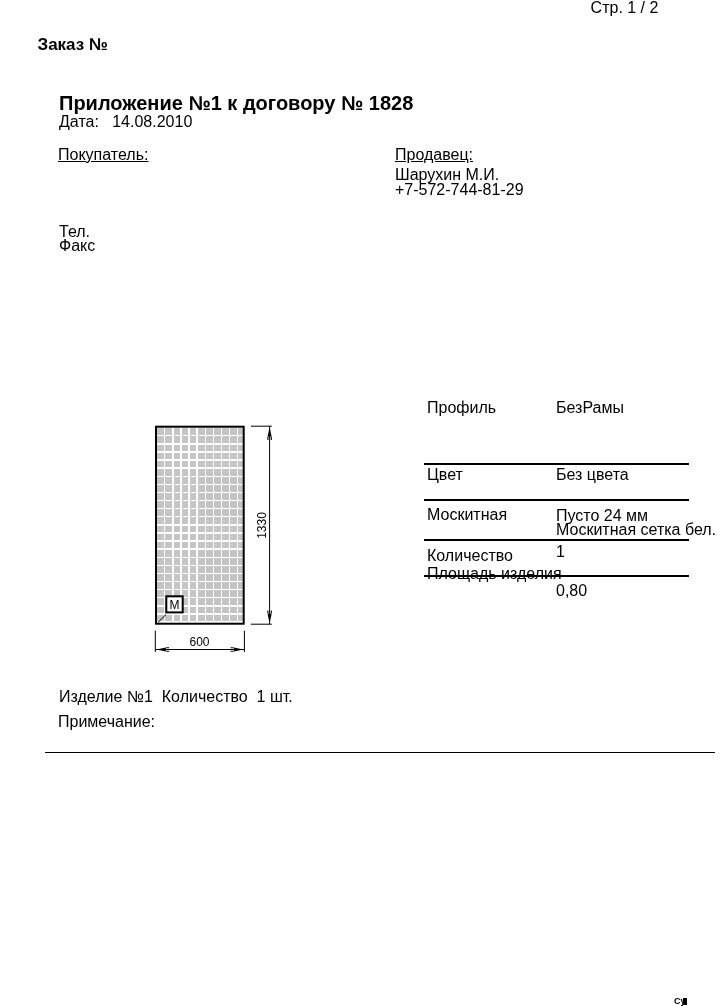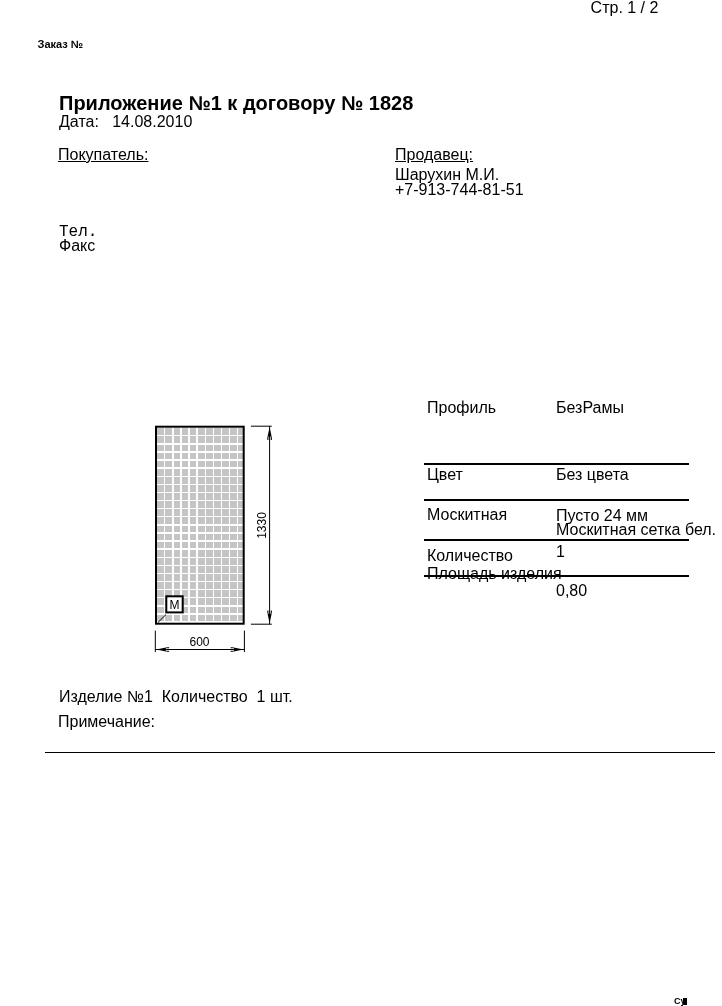--- a/index.html
+++ b/index.html
@@ -8,28 +8,28 @@
   .t{position:absolute;white-space:nowrap;font-size:16px;line-height:12px;}
   .b{font-weight:bold;}
   .u{text-decoration:underline;}
   .h{font-size:16px;line-height:16px;font-weight:bold;}
   .ln{position:absolute;background:#000;}
 </style>
 </head>
 <body>
 
   <div class="t" style="left:590.6px;top:2px;">Стр. 1 / 2</div>
-  <div class="t h" style="left:37.5px;top:36px;font-size:11px;line-height:17px;">Заказ №</div>
+  <div class="t h" style="left:37.5px;top:36px;font-size:17px;line-height:17px;">Заказ №</div>
   <div class="t h" style="left:59px;top:96px;font-size:20px;line-height:15px;">Приложение №1 к договору № 1828</div>
   <div class="t" style="left:59px;top:116px;">Дата:&nbsp;&nbsp; 14.08.2010</div>
   <div class="t u" style="left:58px;top:149px;">Покупатель:</div>
   <div class="t u" style="left:395px;top:149px;">Продавец:</div>
   <div class="t" style="left:395px;top:169px;">Шарухин М.И.</div>
-  <div class="t" style="left:395px;top:184px;">+7-913-744-81-51</div>
-  <div class="t" style="left:59px;top:226px;font-family:Liberation Mono, monospace;">Тел.</div>
+  <div class="t" style="left:395px;top:184px;">+7-572-744-81-29</div>
+  <div class="t" style="left:59px;top:226px;">Тел.</div>
   <div class="t" style="left:59px;top:240px;">Факс</div>
 
   <div class="t" style="left:427px;top:402px;">Профиль</div>
   <div class="t" style="left:556px;top:402px;">БезРамы</div>
   <div class="ln" style="left:424px;top:463px;width:265px;height:2px;"></div>
   <div class="t" style="left:427px;top:469px;">Цвет</div>
   <div class="t" style="left:556px;top:469px;">Без цвета</div>
   <div class="ln" style="left:424px;top:499px;width:265px;height:2px;"></div>
   <div class="t" style="left:427px;top:509px;">Москитная</div>
   <div class="t" style="left:556px;top:509px;line-height:14px;">Пусто 24 мм<br>Москитная сетка бел.</div>

